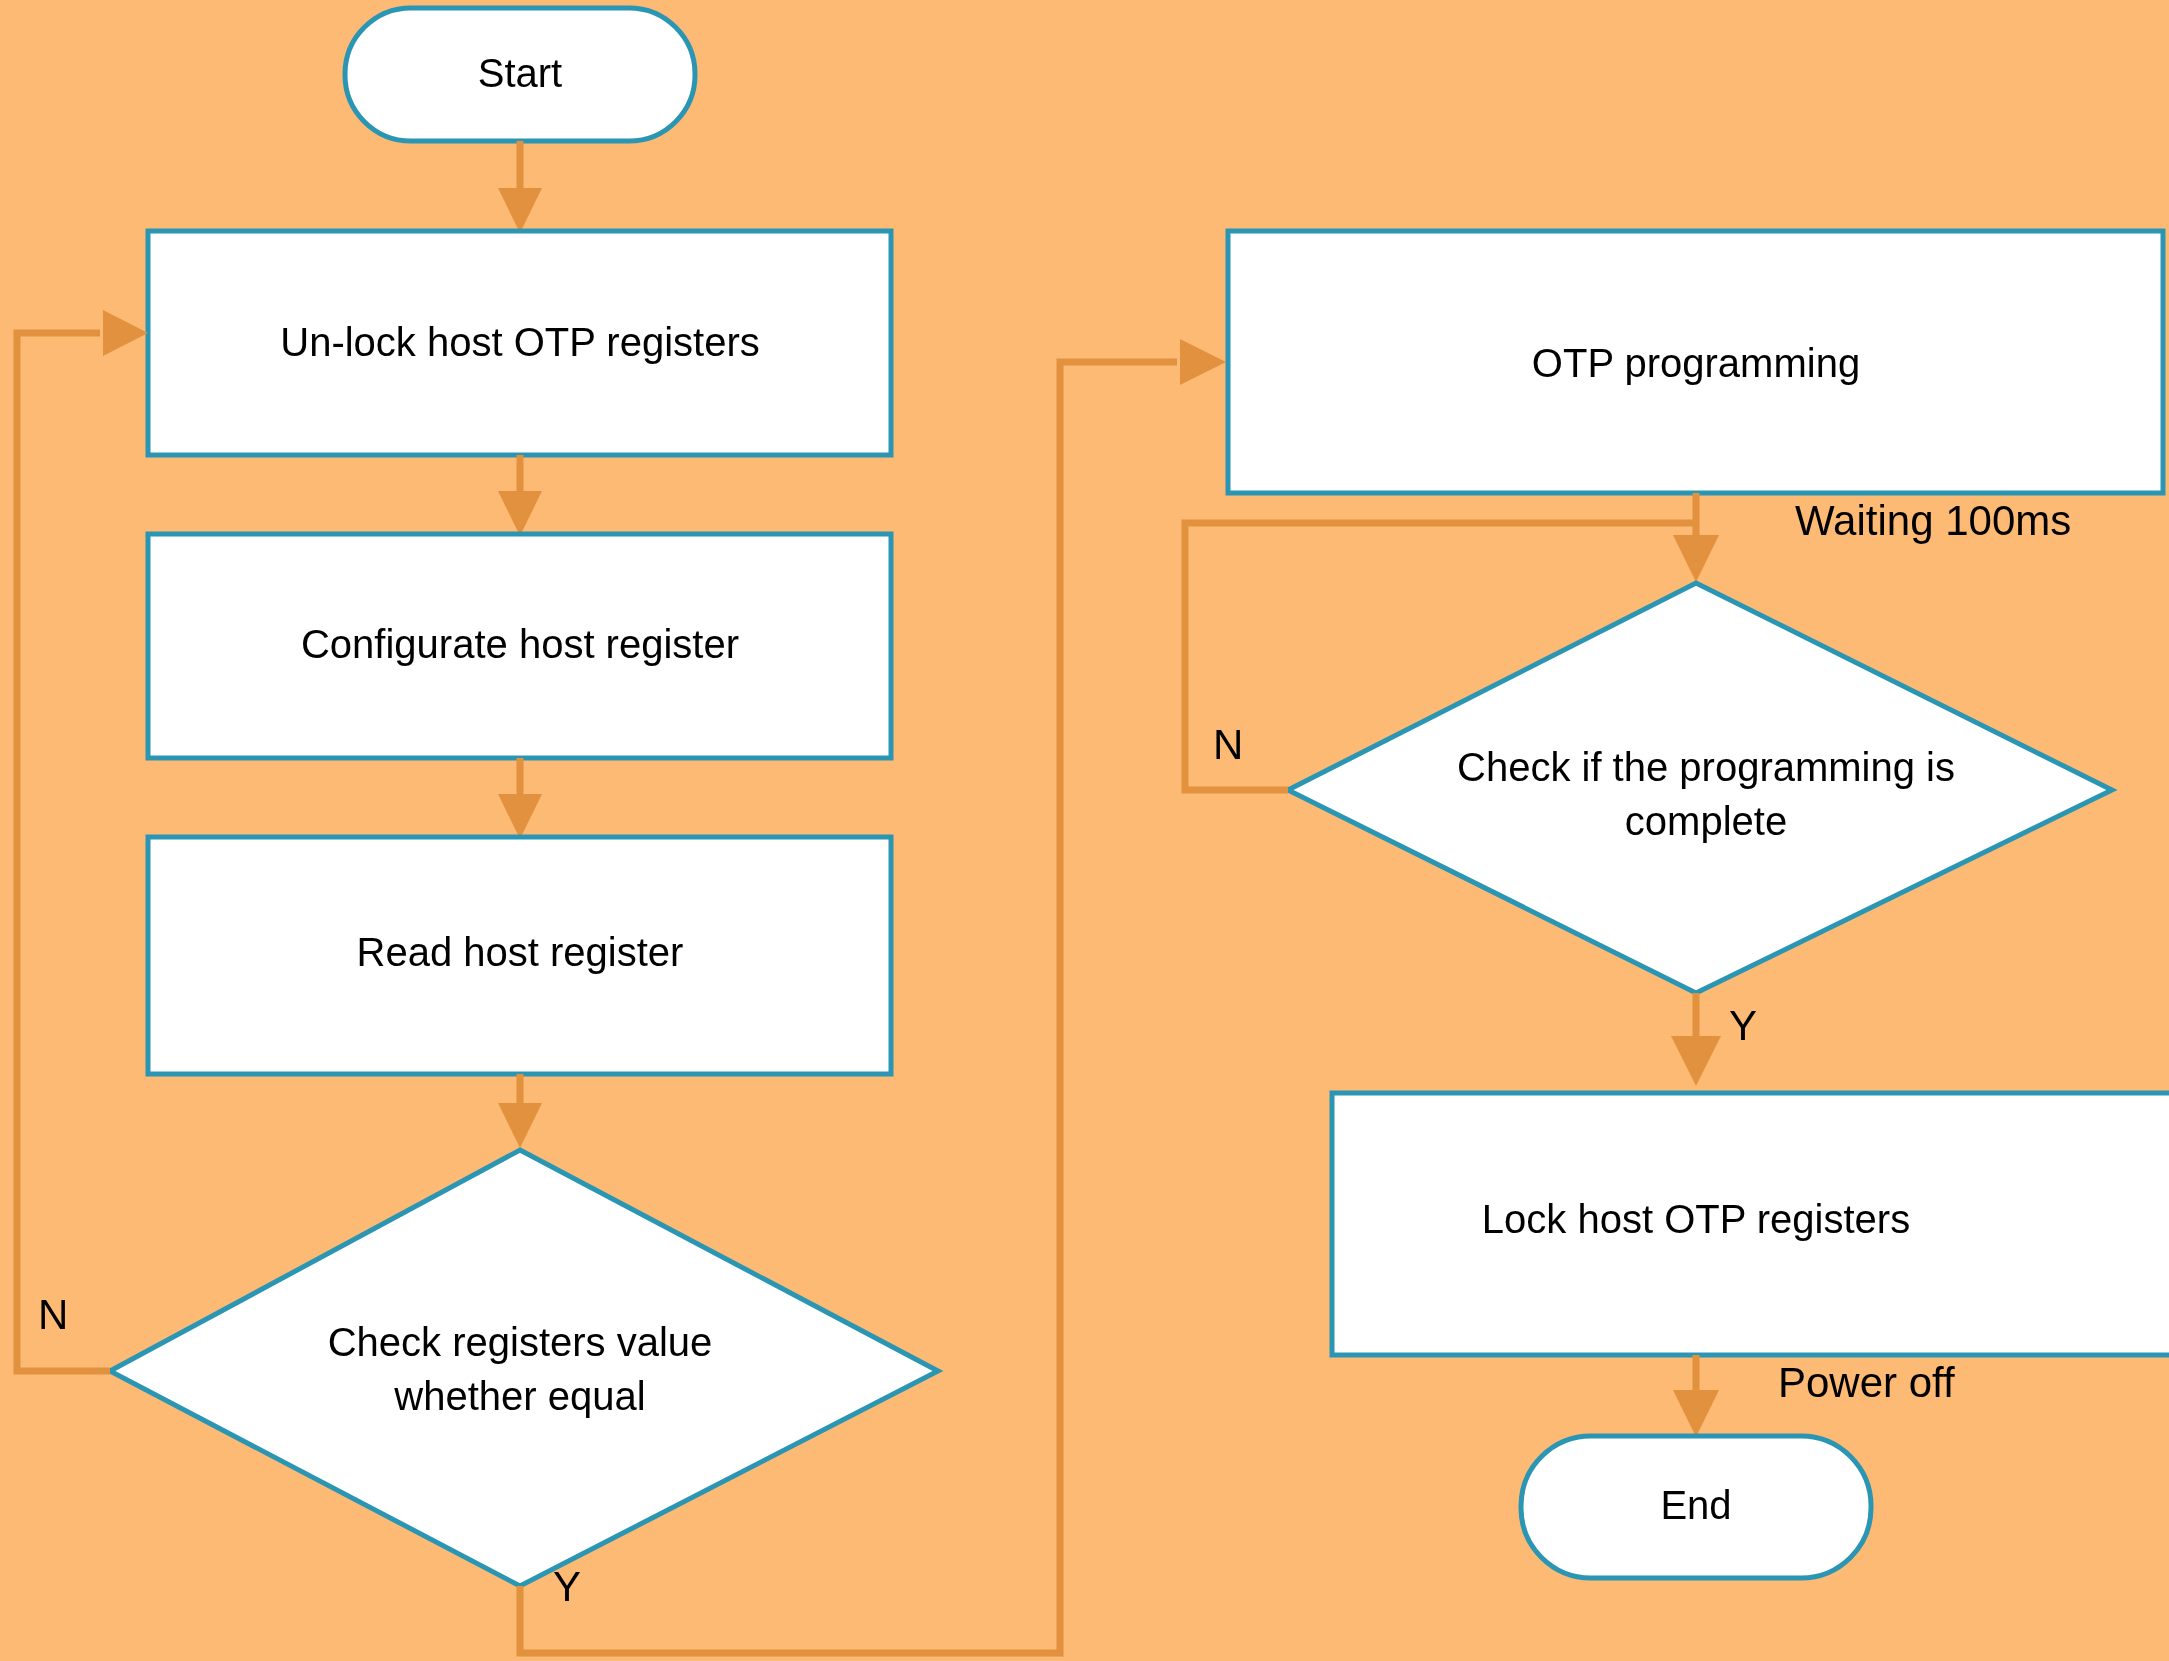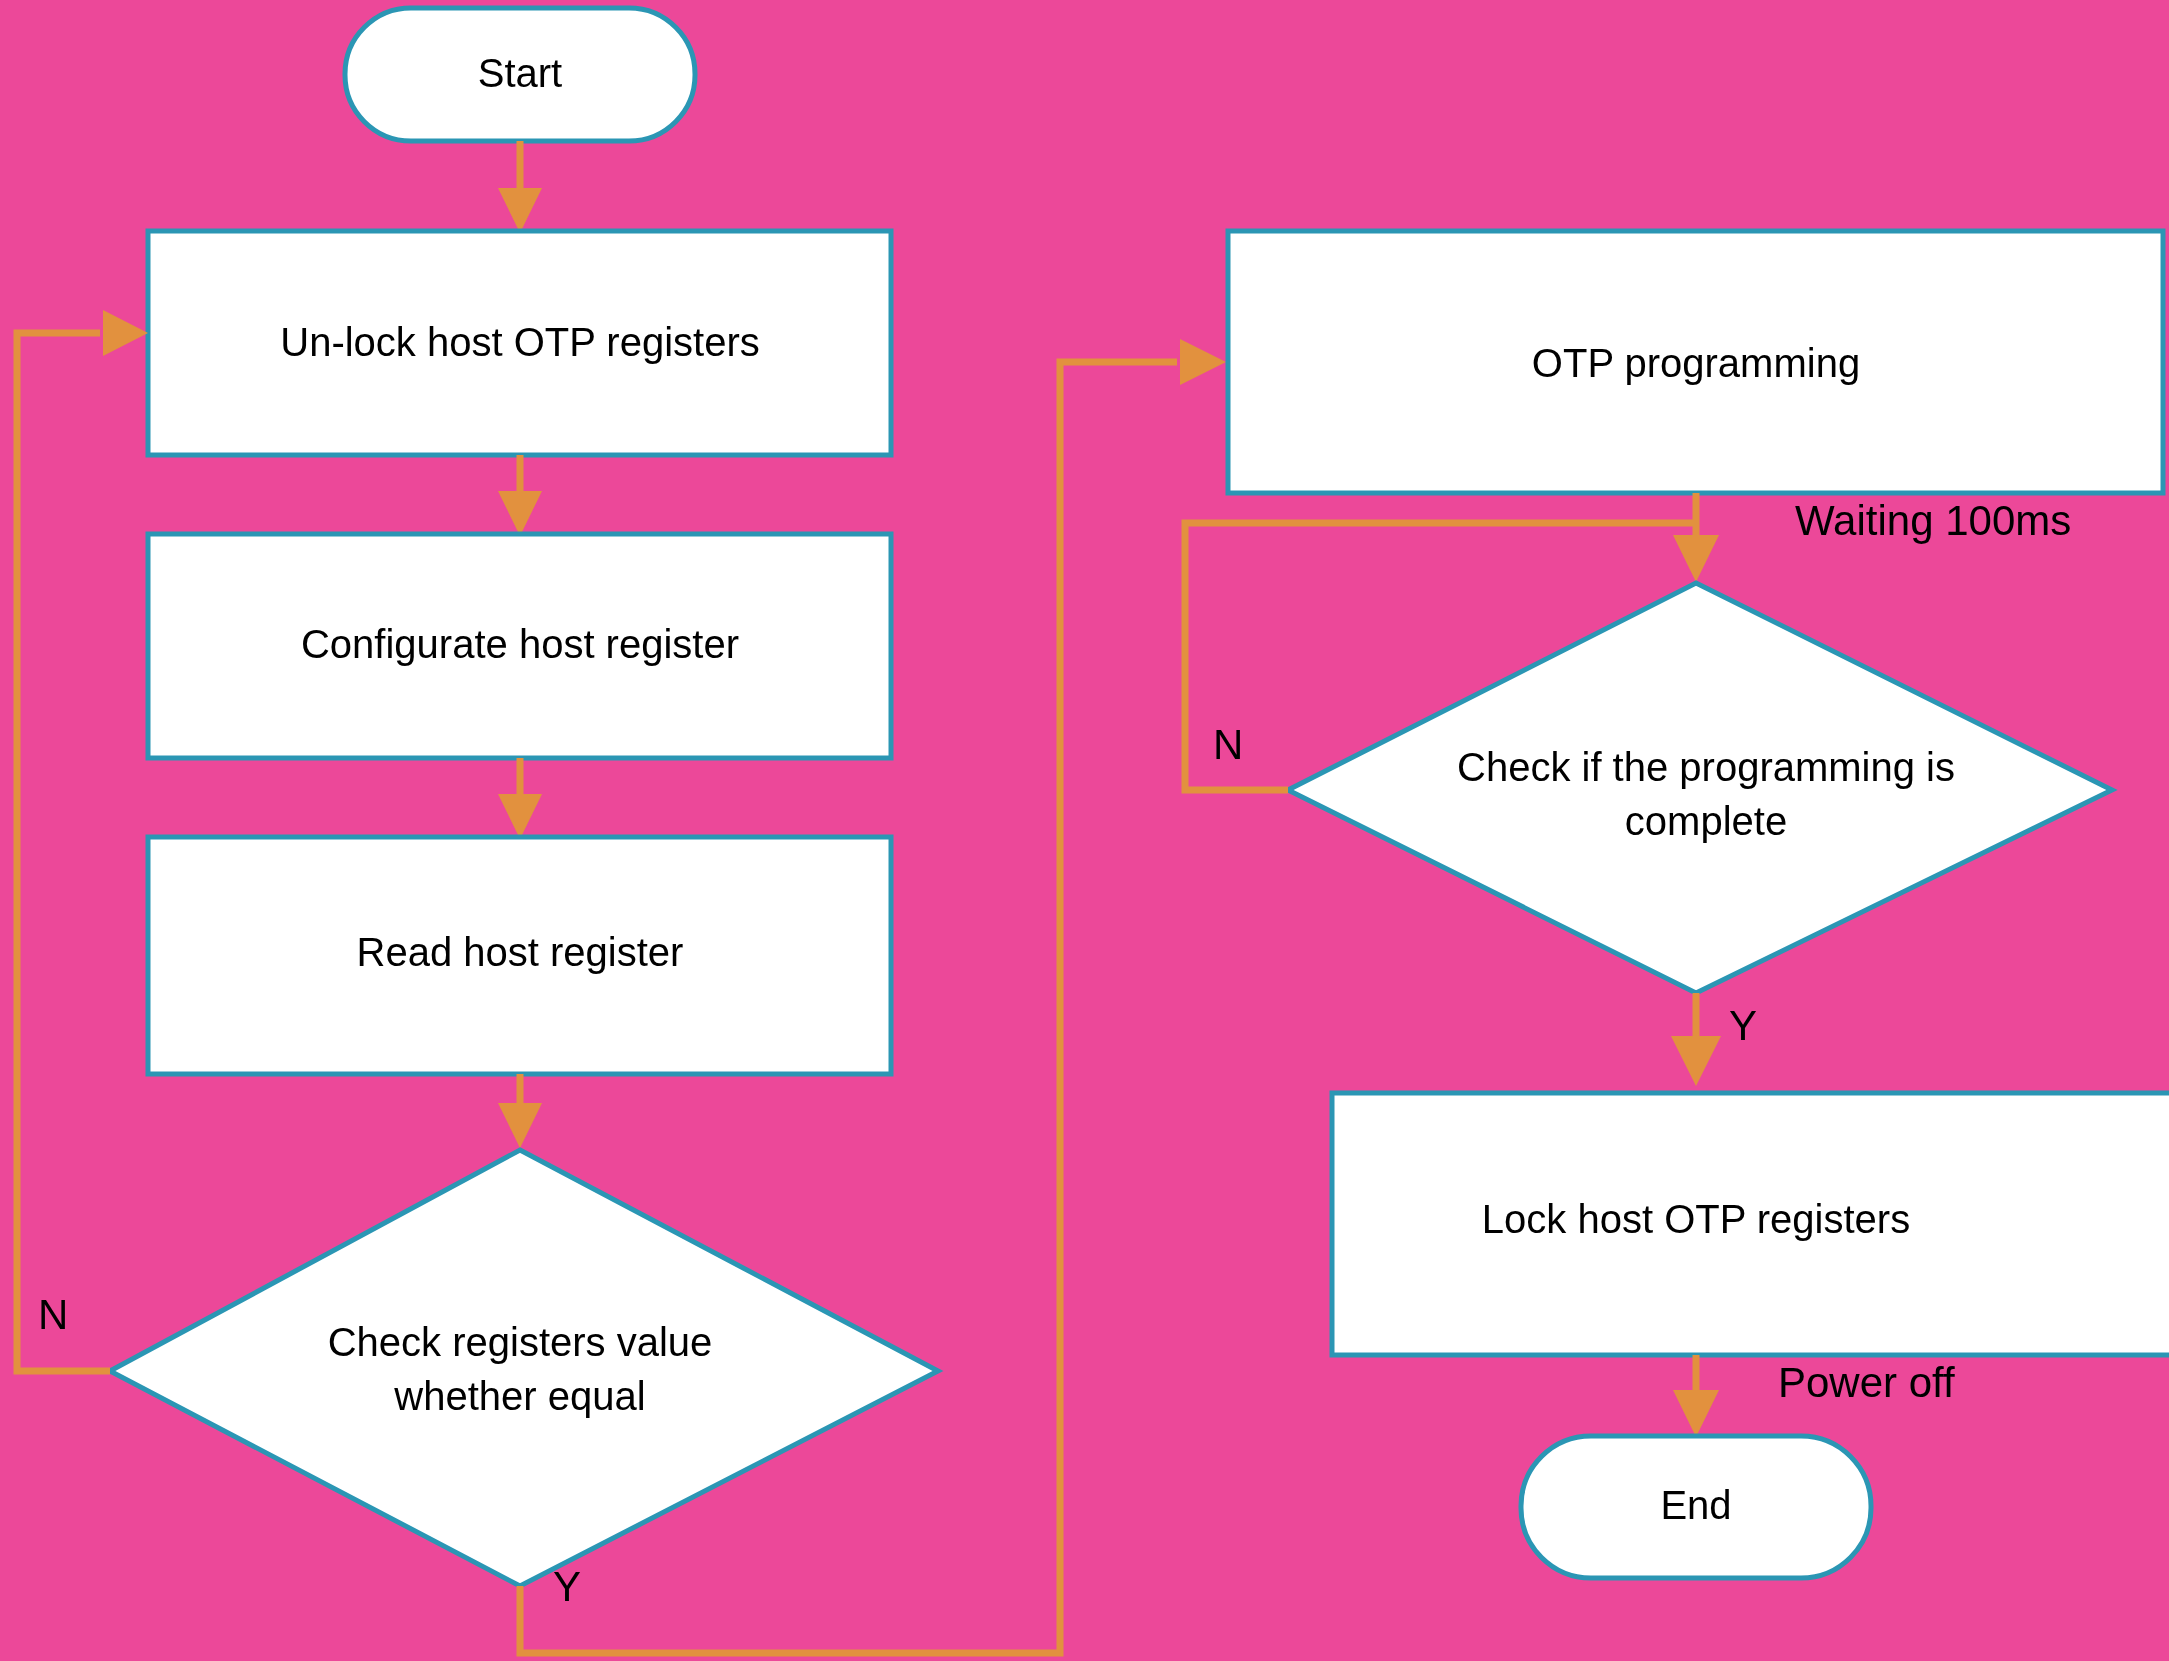--- a/index.html
+++ b/index.html
@@ -7,21 +7,21 @@
     padding: 0;
     background: #ffffff;
   }
   body {
     font-family: "Liberation Sans", sans-serif;
   }
   #flow-root {
     position: relative;
     width: 2169px;
     height: 1661px;
-    background: #ec4899;
+    background: #fdba74;
     overflow: hidden;
   }
   svg#flow-svg {
     display: block;
     width: 2169px;
     height: 1661px;
   }
   .node-text {
     font-family: "Liberation Sans", sans-serif;
     font-size: 40px;

